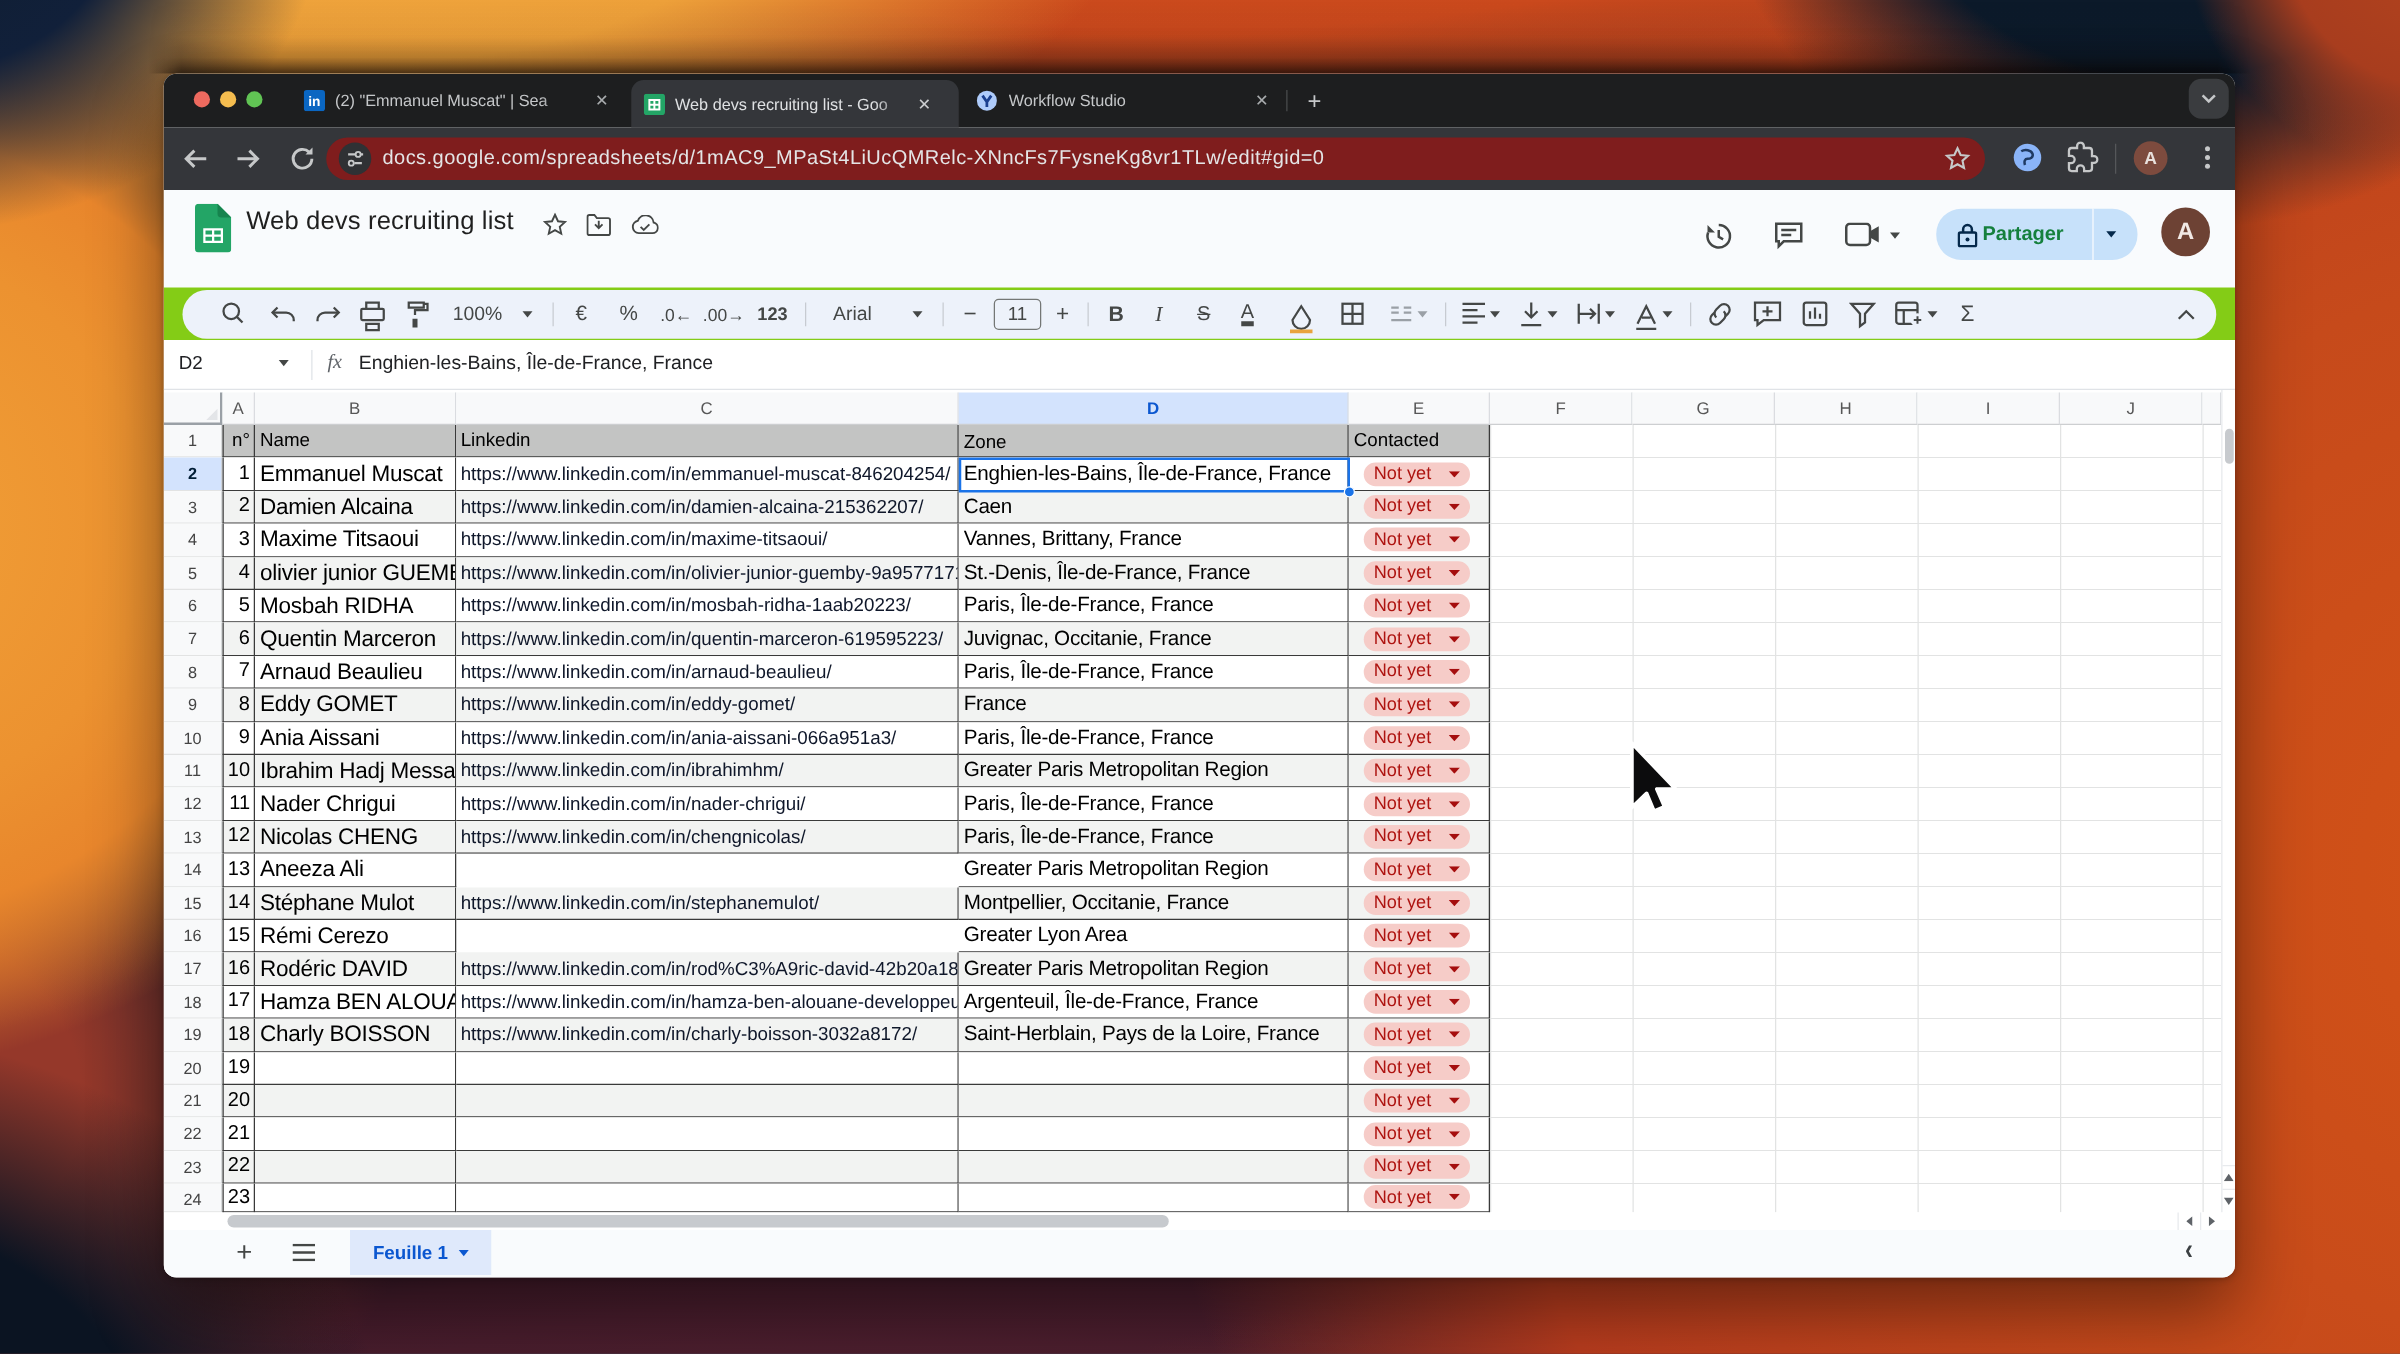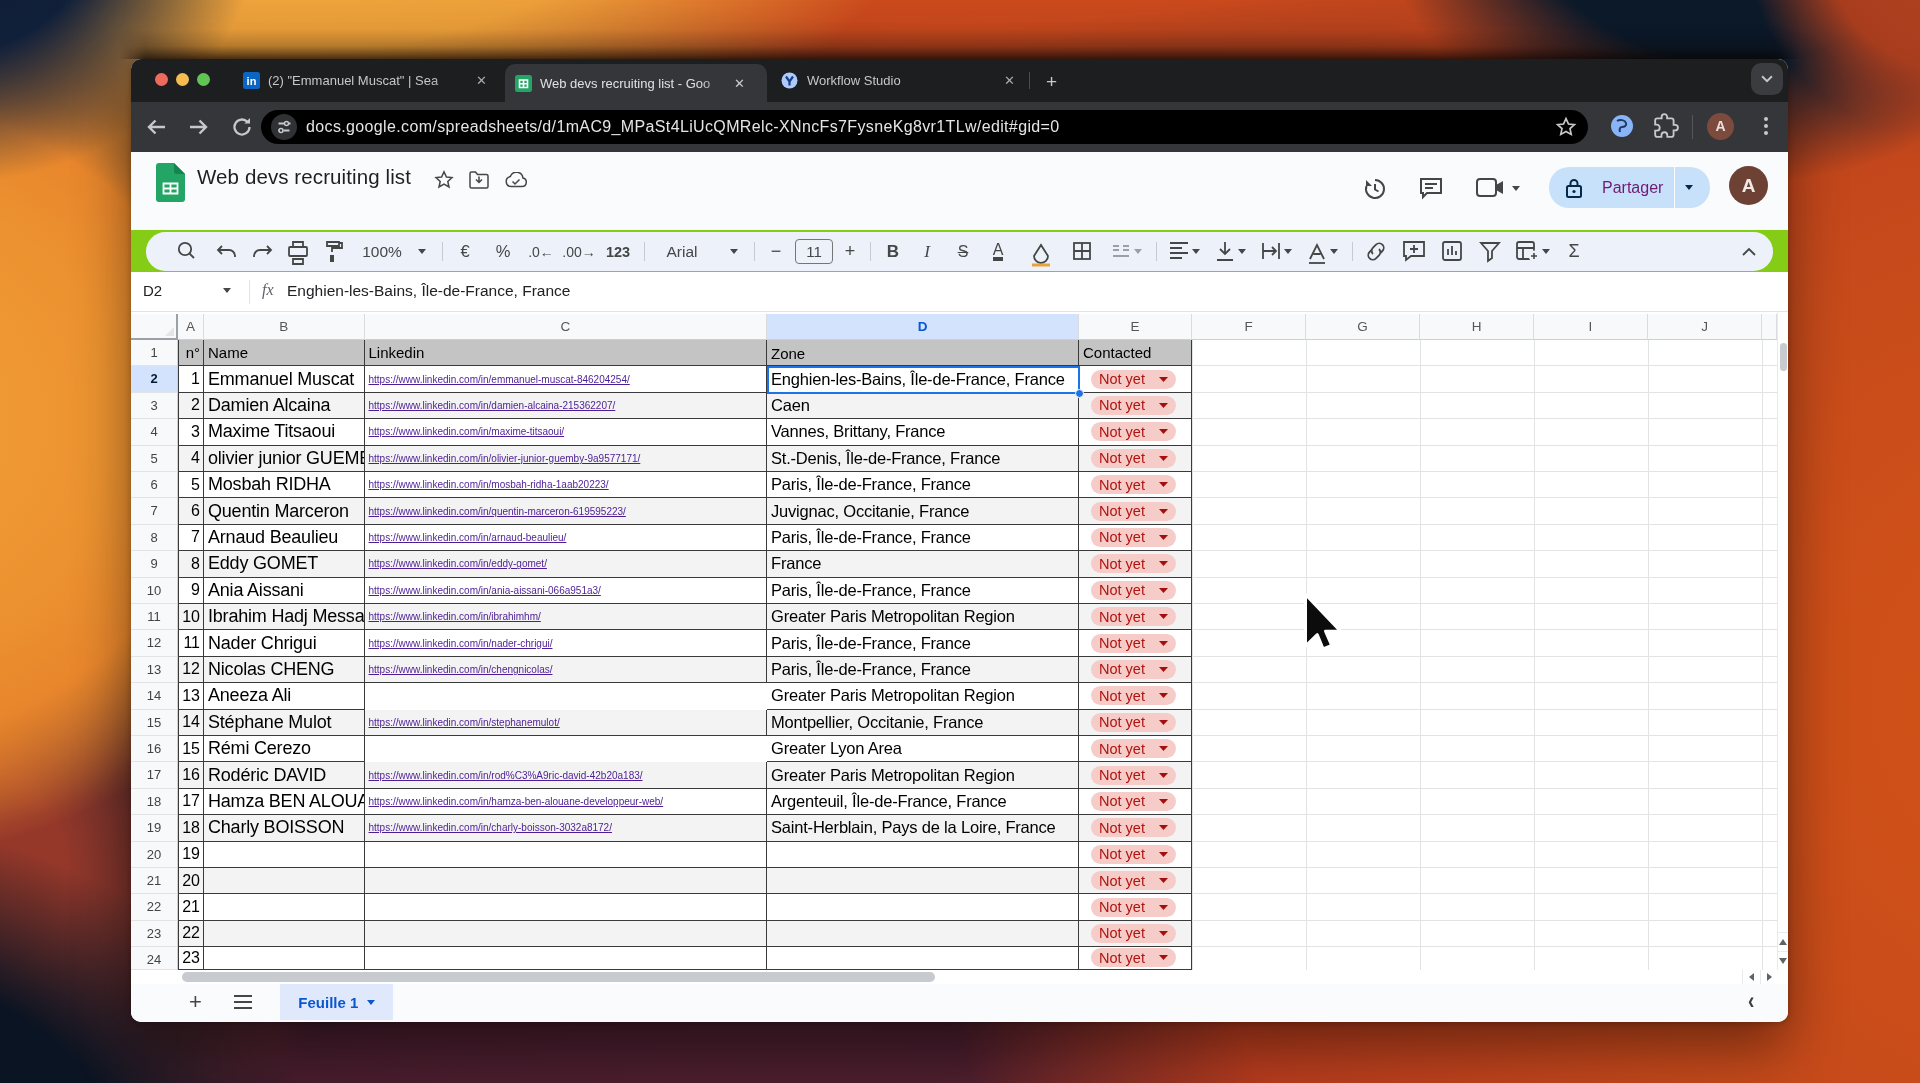--- a/index.html
+++ b/index.html
@@ -19,21 +19,21 @@
 
 .tabs{position:absolute;left:0;top:0;width:100%;height:43px;background:#1d1e1f}
 .tl{position:absolute;top:14px;width:13px;height:13px;border-radius:50%}
 .tab{position:absolute;top:0;height:43px;display:flex;align-items:center;color:#c5c7c9;font-size:13px}
 .tab .x{color:#a8abad;font-size:13px;margin-left:8px}
 .atab{position:absolute;top:5px;height:38px;background:#34363a;border-radius:10px 10px 0 0;display:flex;align-items:center;color:#dfe1e3;font-size:13px}
 .tabtxt{overflow:hidden;white-space:nowrap;-webkit-mask-image:linear-gradient(90deg,#000 82%,transparent 98%)}
 .tsep{position:absolute;top:13px;width:1px;height:17px;background:#4a4c4e}
 
 .nav{position:absolute;left:0;top:43px;width:100%;height:50px;background:#34363a}
-.omni{position:absolute;left:130px;top:8px;width:1327px;height:34px;border-radius:17px;background:#000000;display:flex;align-items:center}
+.omni{position:absolute;left:130px;top:8px;width:1327px;height:34px;border-radius:17px;background:#7f1d1d;display:flex;align-items:center}
 .url{color:#e4e5e6;font-size:16px;letter-spacing:.36px}
 .navic{position:absolute;top:10px}
 
 .shead{position:absolute;left:0;top:93px;width:100%;height:78px;background:#f9fbfd}
 .title{position:absolute;left:66px;top:13px;font-size:20.5px;color:#1f1f1f;letter-spacing:.1px}
 .menu{position:absolute;top:44px;left:0;width:900px;height:26px;font-size:17.5px;color:#1f1f1f}
 .menu span{position:absolute;top:2px}
 
 .tbar{position:absolute;left:0;top:171px;width:100%;height:42px;background:#84cc16}
 .tpill{position:absolute;left:15px;top:2px;width:1627px;height:39px;border-radius:20px;background:#edf2fa;color:#444746}
@@ -58,21 +58,21 @@
 .row.sh .c{background:#f2f3f2}
 .rh{position:absolute;left:0;top:0;width:47px;height:100%;background:#f8f9fa;border-right:1px solid #cdcfd1;border-bottom:1px solid #e2e3e3;font-size:13px;color:#444;text-align:center;line-height:26px}
 .rh.rhsel{background:#d3e3fd;color:#001d35;font-weight:bold}
 .c{position:absolute;top:0;height:100%;border-right:1px solid #3a3a3a;border-bottom:1px solid #3a3a3a;background:#fff;white-space:nowrap;overflow:hidden;display:flex;align-items:center}
 .ca{left:47px;width:26px;border-left:1px solid #3a3a3a;font-size:16px;justify-content:flex-end;padding-right:3px}
 .cb{left:73px;width:160.5px;font-size:18px;padding-left:4px;letter-spacing:-.2px}
 .cl{left:233.5px;width:402.5px;padding-left:4px}
 .cd{left:636px;width:312px;font-size:16.5px;padding-left:4px;letter-spacing:-.2px}
 .ce{left:948px;width:113px;padding-left:12px}
 .hc{background:#c3c4c3 !important;font-size:15px;letter-spacing:0}
-.lk{font-size:10px;color:#4c1d95;text-decoration:underline}
+.lk{font-size:15px;color:#0f172a;}
 .pill{display:inline-flex;align-items:center;background:#f6ccc8;border-radius:9.5px;height:19px;padding:0 8px;font-size:14.5px;color:#ae1411}
 .pt{margin-left:14px}
 .selbox{position:absolute;left:636px;top:54.4px;width:313px;height:27.4px;border:2px solid #1a73e8;pointer-events:none}
 .fillh{position:absolute;left:944px;top:76.8px;width:9px;height:9px;border-radius:50%;background:#1a73e8;border:1.5px solid #fff}
 .vscroll{position:absolute;left:1646px;top:0;width:11px;height:658px;border-left:1px solid #e8eaed;background:#fff}
 .vthumb{position:absolute;left:2px;top:31px;width:7px;height:28px;border-radius:4px;background:#c7cace}
 
 .hscrollband{position:absolute;left:0;top:911px;width:100%;height:14px;background:#fff}
 .hthumb{position:absolute;left:51px;top:2px;width:753px;height:10px;border-radius:5px;background:#c7cace}
 .sheetbar{position:absolute;left:0;top:925px;width:100%;height:38px;background:#f9fbfd}
@@ -193,21 +193,21 @@
         <rect x="1" y="1" width="19" height="17" rx="3" fill="none" stroke="#444746" stroke-width="2"></rect>
         <path d="M20 7l7-4v13l-7-4z" fill="#444746"></path>
       </svg>
   <div style="position:absolute;left:1381px;top:34px" class="tdrop"></div>
   <div style="position:absolute;left:1418px;top:15px;width:125px;height:41px;border-radius:20px 0 0 20px;background:#c7e1fa;display:flex;align-items:center">
     <svg style="margin-left:17px" width="16" height="20" viewBox="0 0 16 20">
           <rect x="1" y="8" width="14" height="11" rx="1.5" fill="none" stroke="#05294b" stroke-width="2"></rect>
           <path d="M4.5 8V5.5a3.5 3.5 0 0 1 7 0V8" fill="none" stroke="#05294b" stroke-width="2"></path>
           <circle cx="8" cy="13.5" r="1.6" fill="#05294b"></circle>
         </svg>
-    <span style="margin-left:20px;font-size:16px;font-weight:normal;color:#701a75">Partager</span>
+    <span style="margin-left:4px;font-size:16px;font-weight:bold;color:#15803d">Partager</span>
   </div>
   <div style="position:absolute;left:1543px;top:15px;width:36px;height:41px;border-radius:0 20px 20px 0;background:#c7e1fa;border-left:1px solid #f9fbfd"><div class="tdrop" style="margin:18px 0 0 10px;border-top-color:#05294b"></div></div>
   <div style="position:absolute;left:1598px;top:14px;width:39px;height:39px;border-radius:50%;background:#6d4234;color:#f1e9e5;font-size:19px;font-weight:bold;text-align:center;line-height:39px">A</div>
  </div>
 
  <div class="tbar">
       <div class="tpill">
   <svg class="ti" style="left:30px" width="20" height="39" viewBox="0 0 20 39">
           <circle cx="9" cy="17" r="6.2" fill="none" stroke="#444746" stroke-width="1.8"></circle>
           <path d="M13.5 21.5l4.5 4.5" stroke="#444746" stroke-width="1.8"></path>

